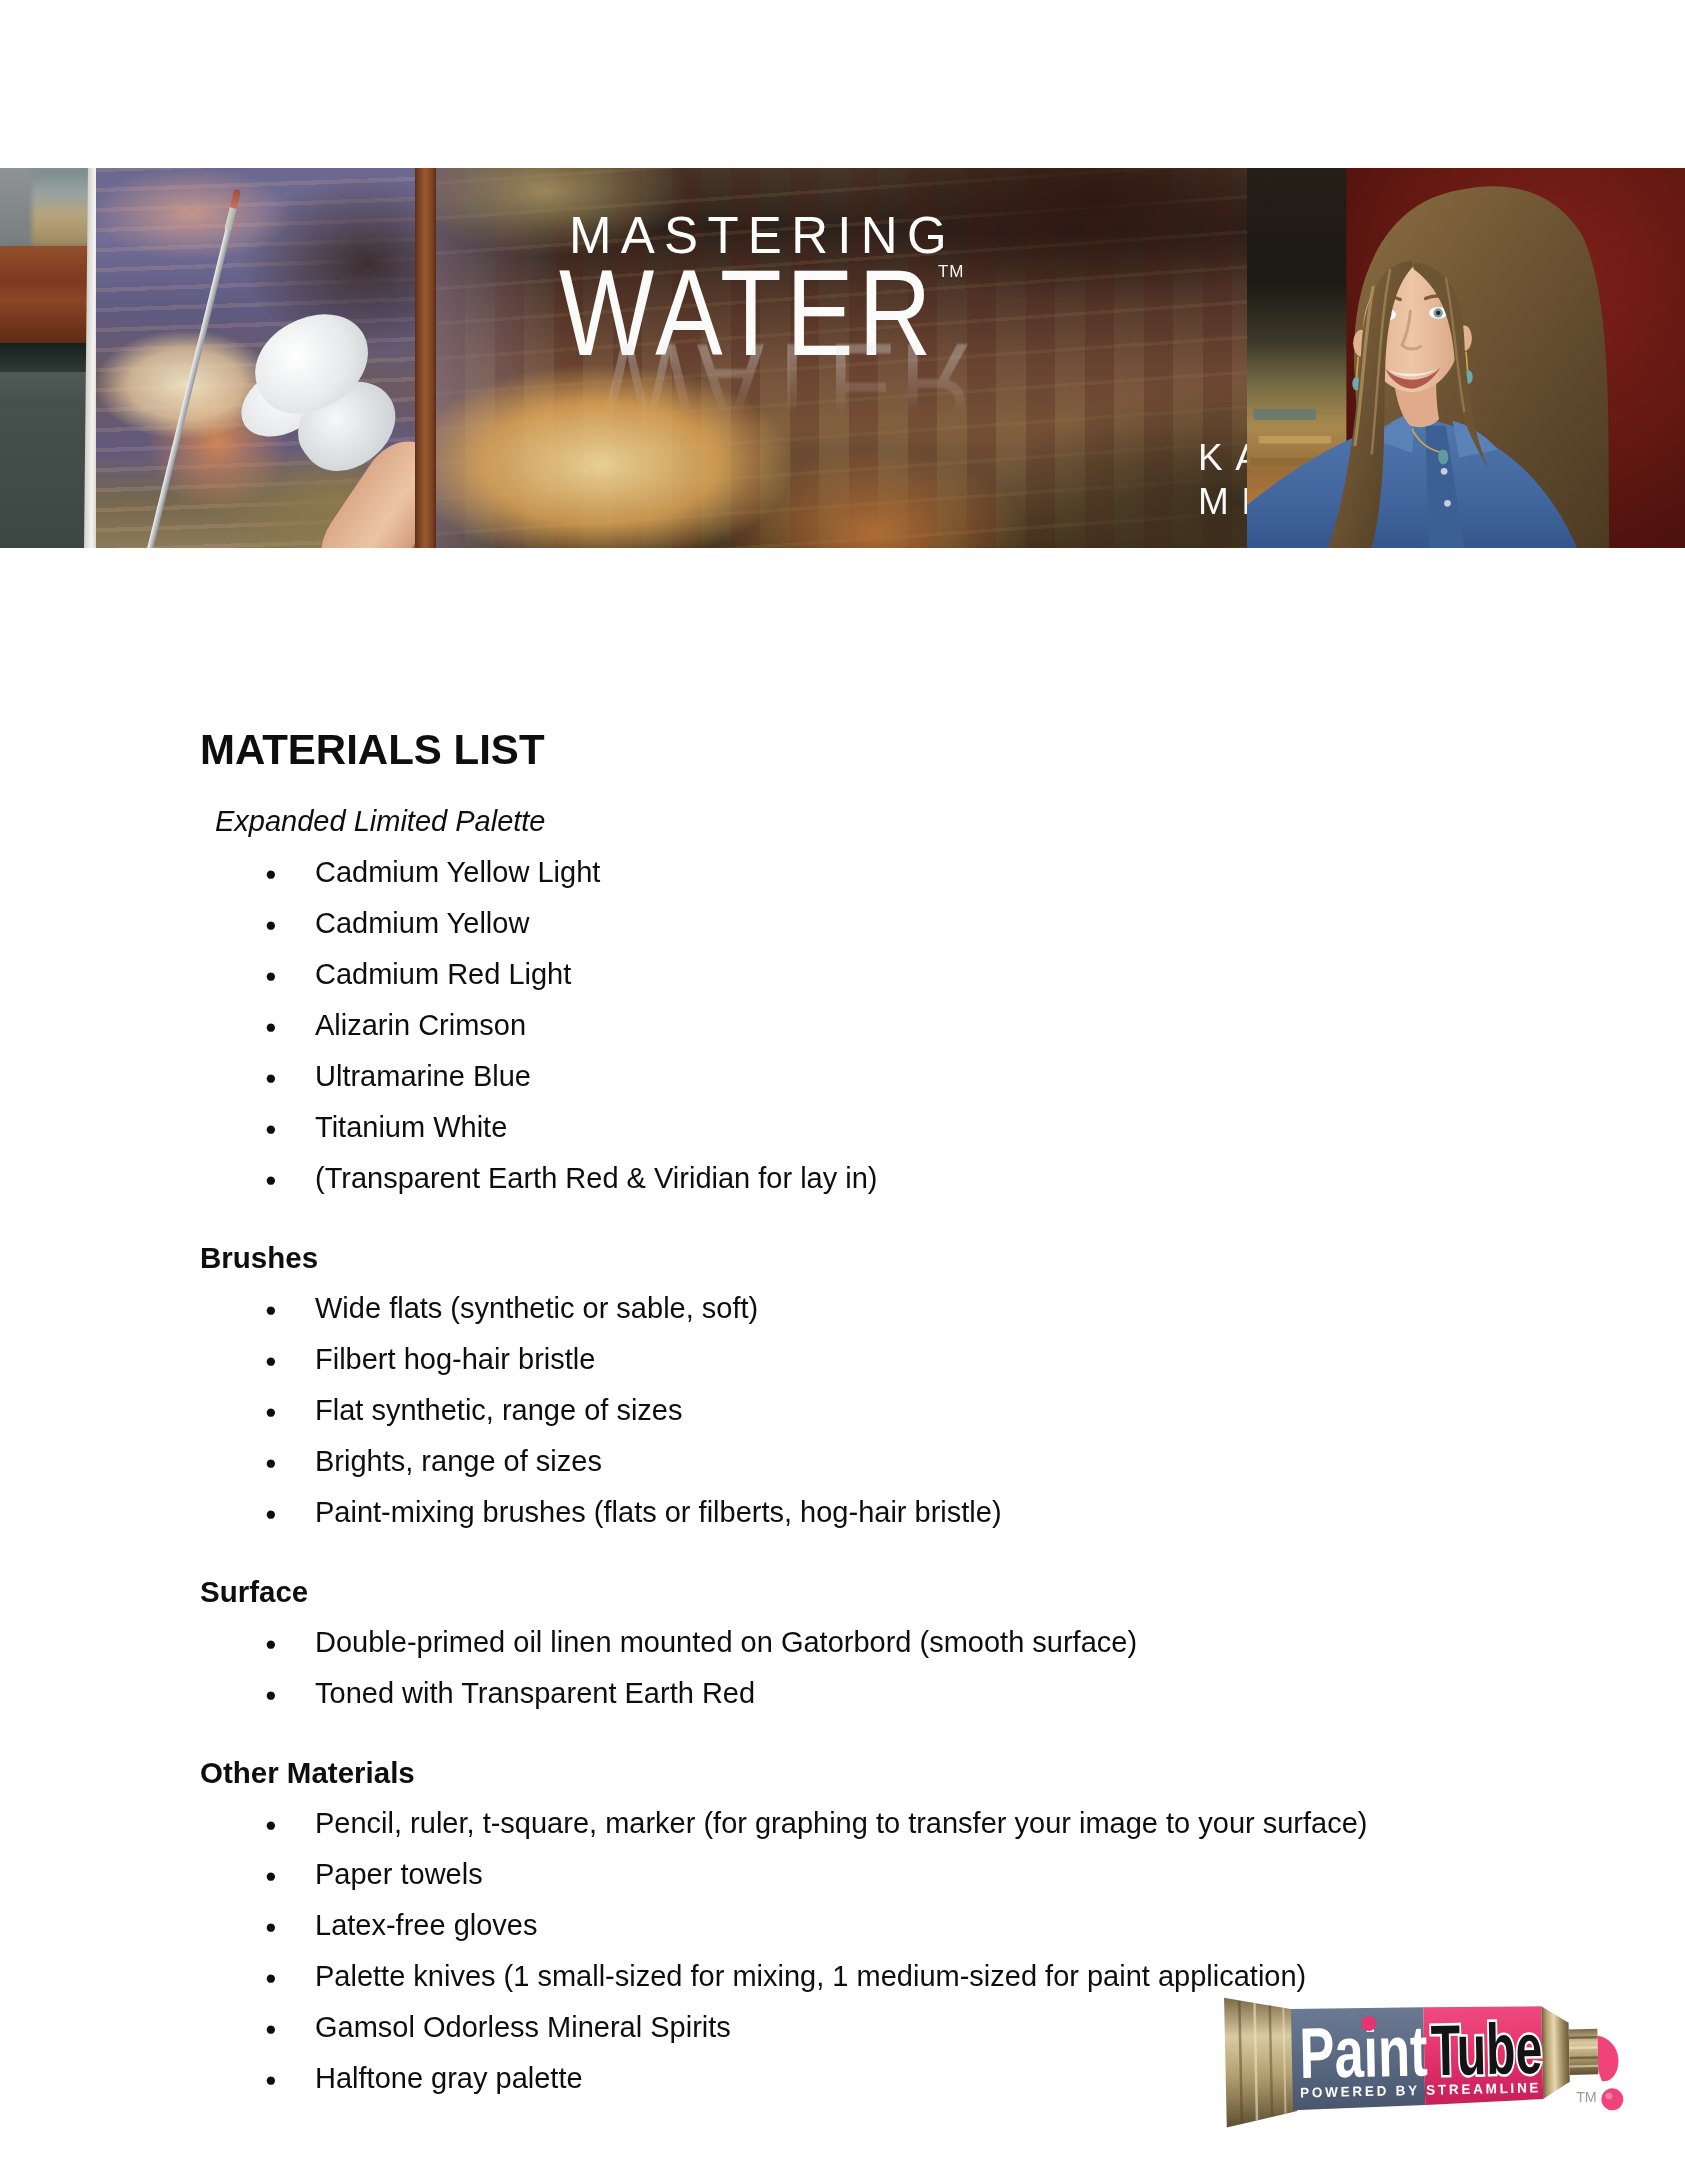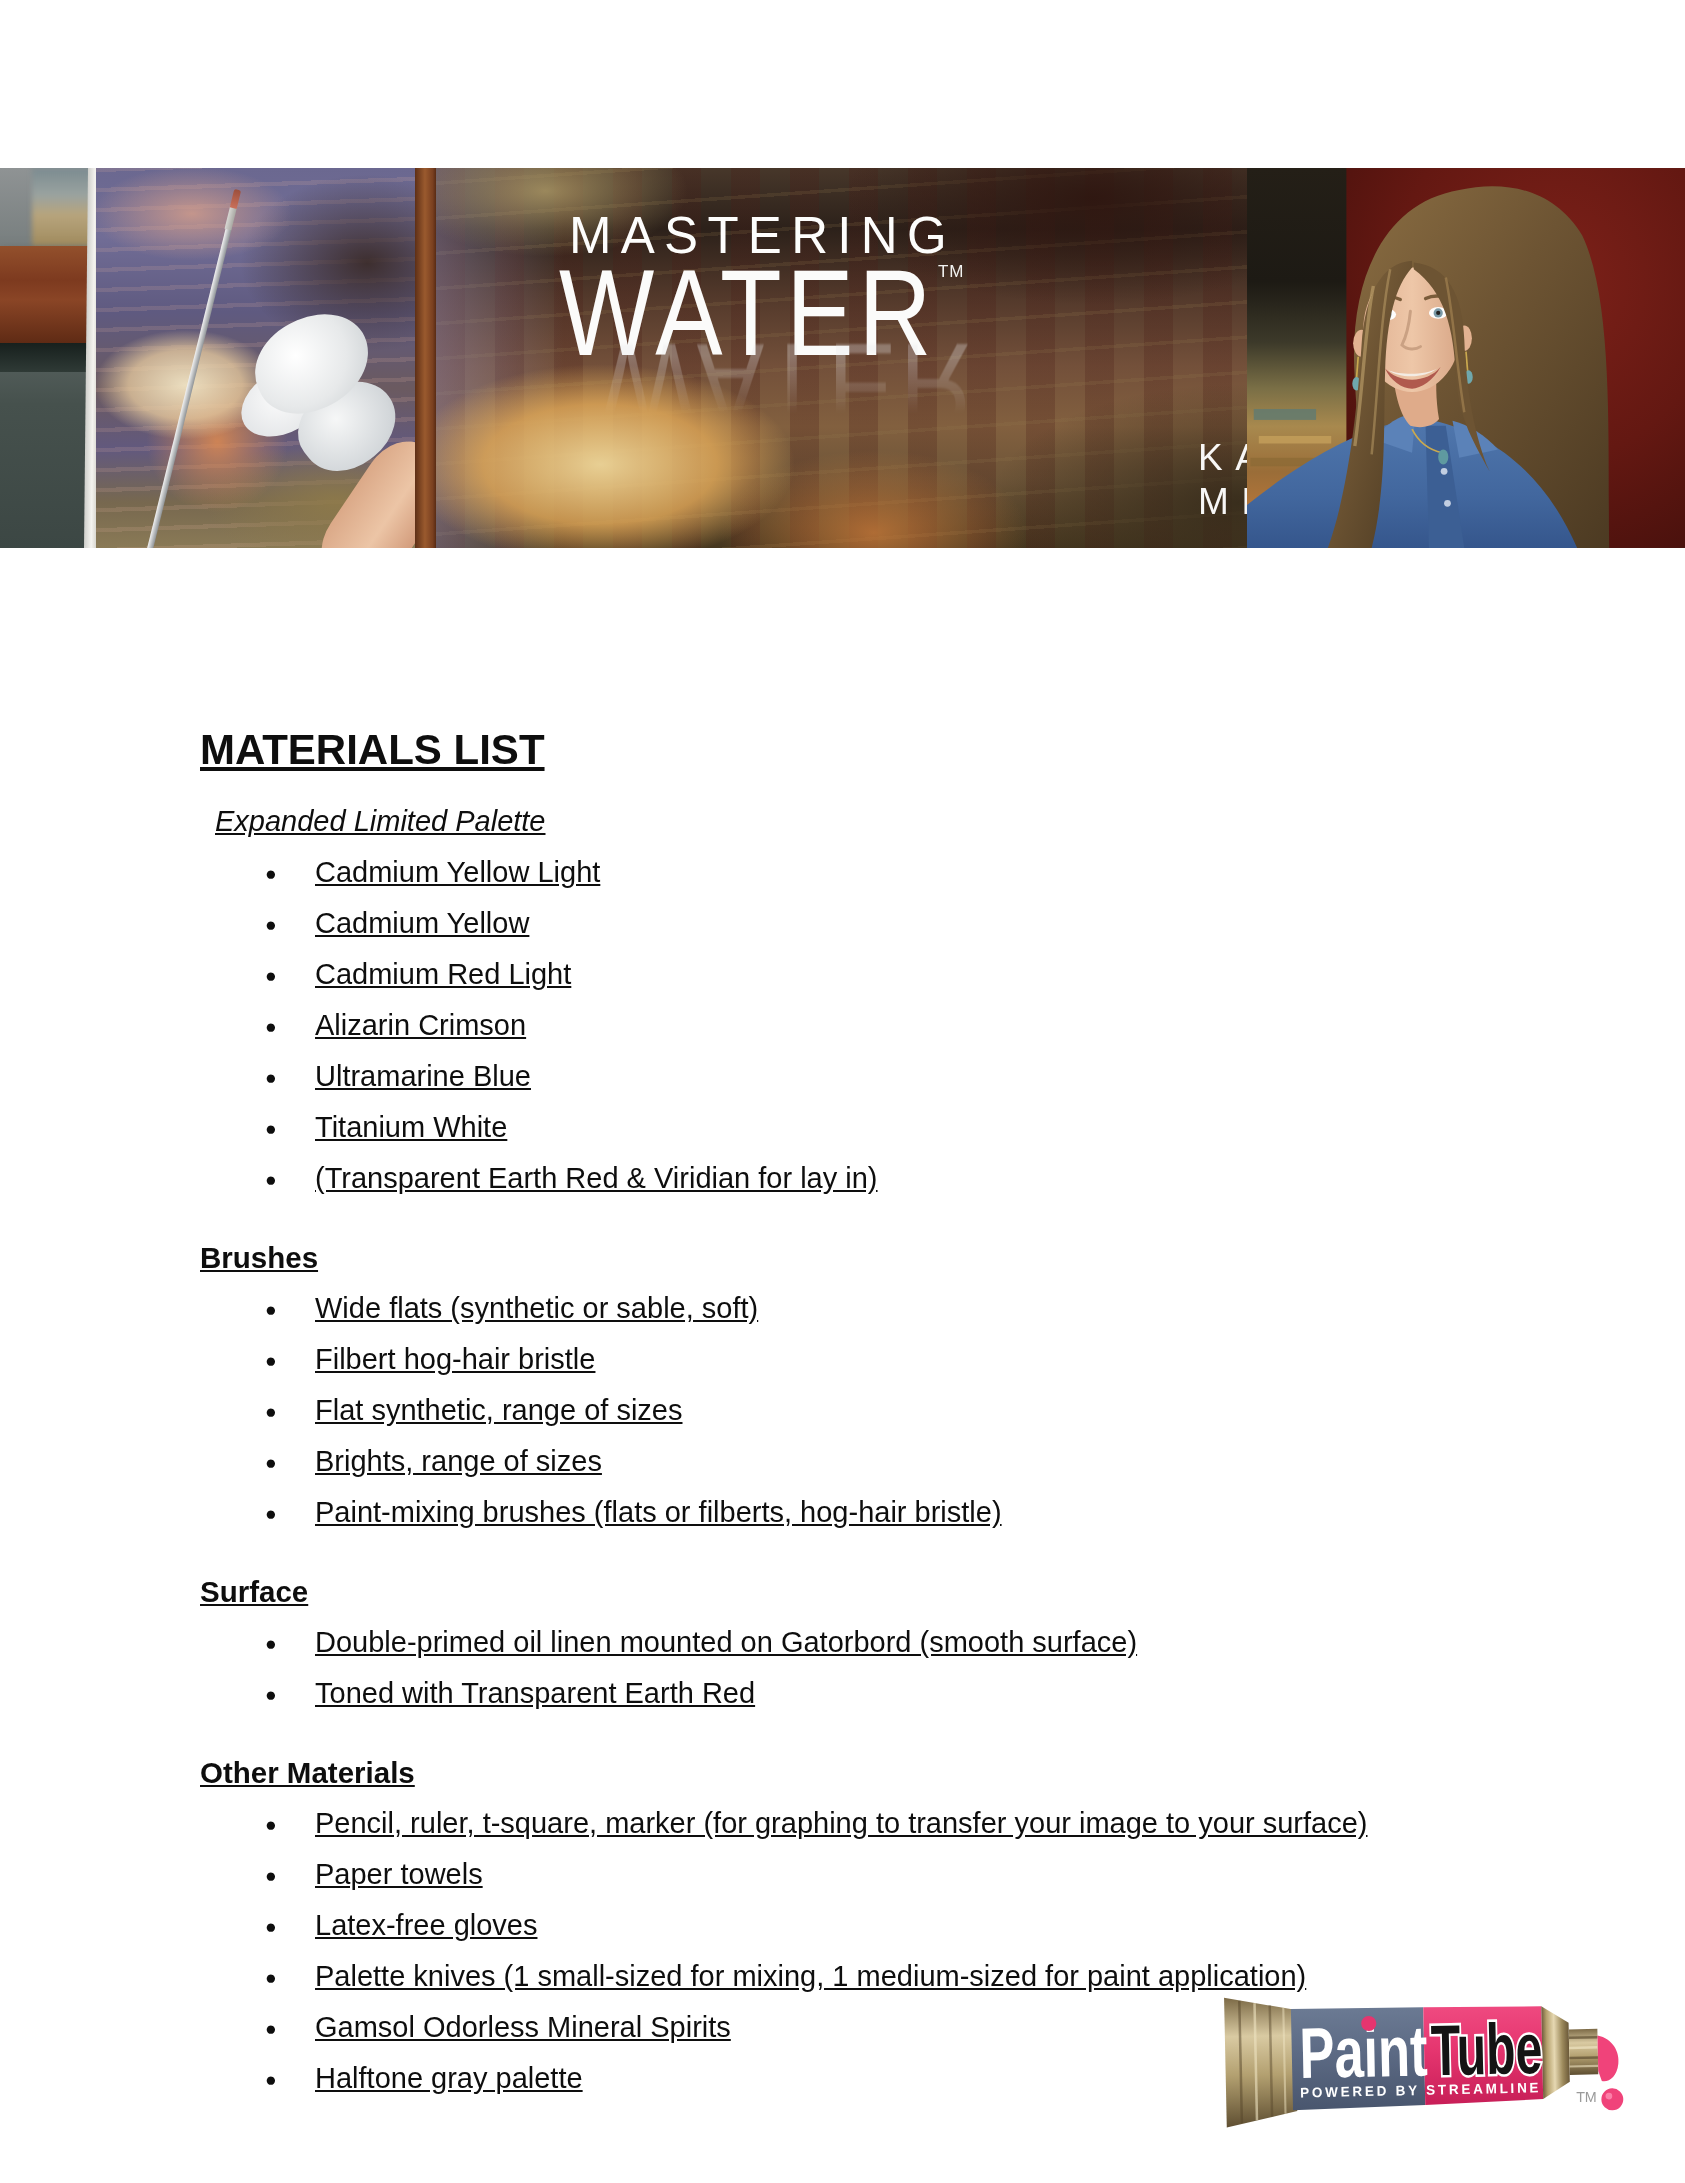--- a/index.html
+++ b/index.html
@@ -66,21 +66,21 @@
     transform:scaleX(.82) scaleY(-1);transform-origin:center;
     -webkit-mask-image:linear-gradient(0deg, rgba(0,0,0,.9) 25%, rgba(0,0,0,0) 72%);
     mask-image:linear-gradient(0deg, rgba(0,0,0,.9) 25%, rgba(0,0,0,0) 72%);}
   .artist-name{right:150px;top:268px;text-align:right;color:rgba(255,255,255,.96);
     font-size:37px;font-weight:100;letter-spacing:12.6px;line-height:44px;white-space:nowrap;}
 
   
   .portrait-svg{left:1247px;top:0;width:438px;height:380px;}
 
   
-  .doc{position:absolute;left:200px;top:725px;width:1191px;color:#0e0e0e;text-decoration:underline;}
+  .doc{position:absolute;left:200px;top:725px;width:1191px;color:#0e0e0e;}
   .doc-title{font-size:42px;font-weight:bold;line-height:1.2;letter-spacing:0;margin:0;}
   .doc-section{margin-top:44px;}
   .doc-section:first-of-type{margin-top:29px;}
   .section-heading{font-size:29.5px;font-weight:bold;line-height:35px;margin:0;}
   .section-subheading{font-size:29px;font-style:italic;line-height:35px;margin:15px;}
   .item-list{margin:0;padding:0;list-style:none;}
   .item-list li{position:relative;font-size:29px;line-height:35px;padding-left:99px;margin:16px;}
   .item-list li::before{content:"●";position:absolute;left:49px;top:0.8px;font-size:19.4px;}
 
   

